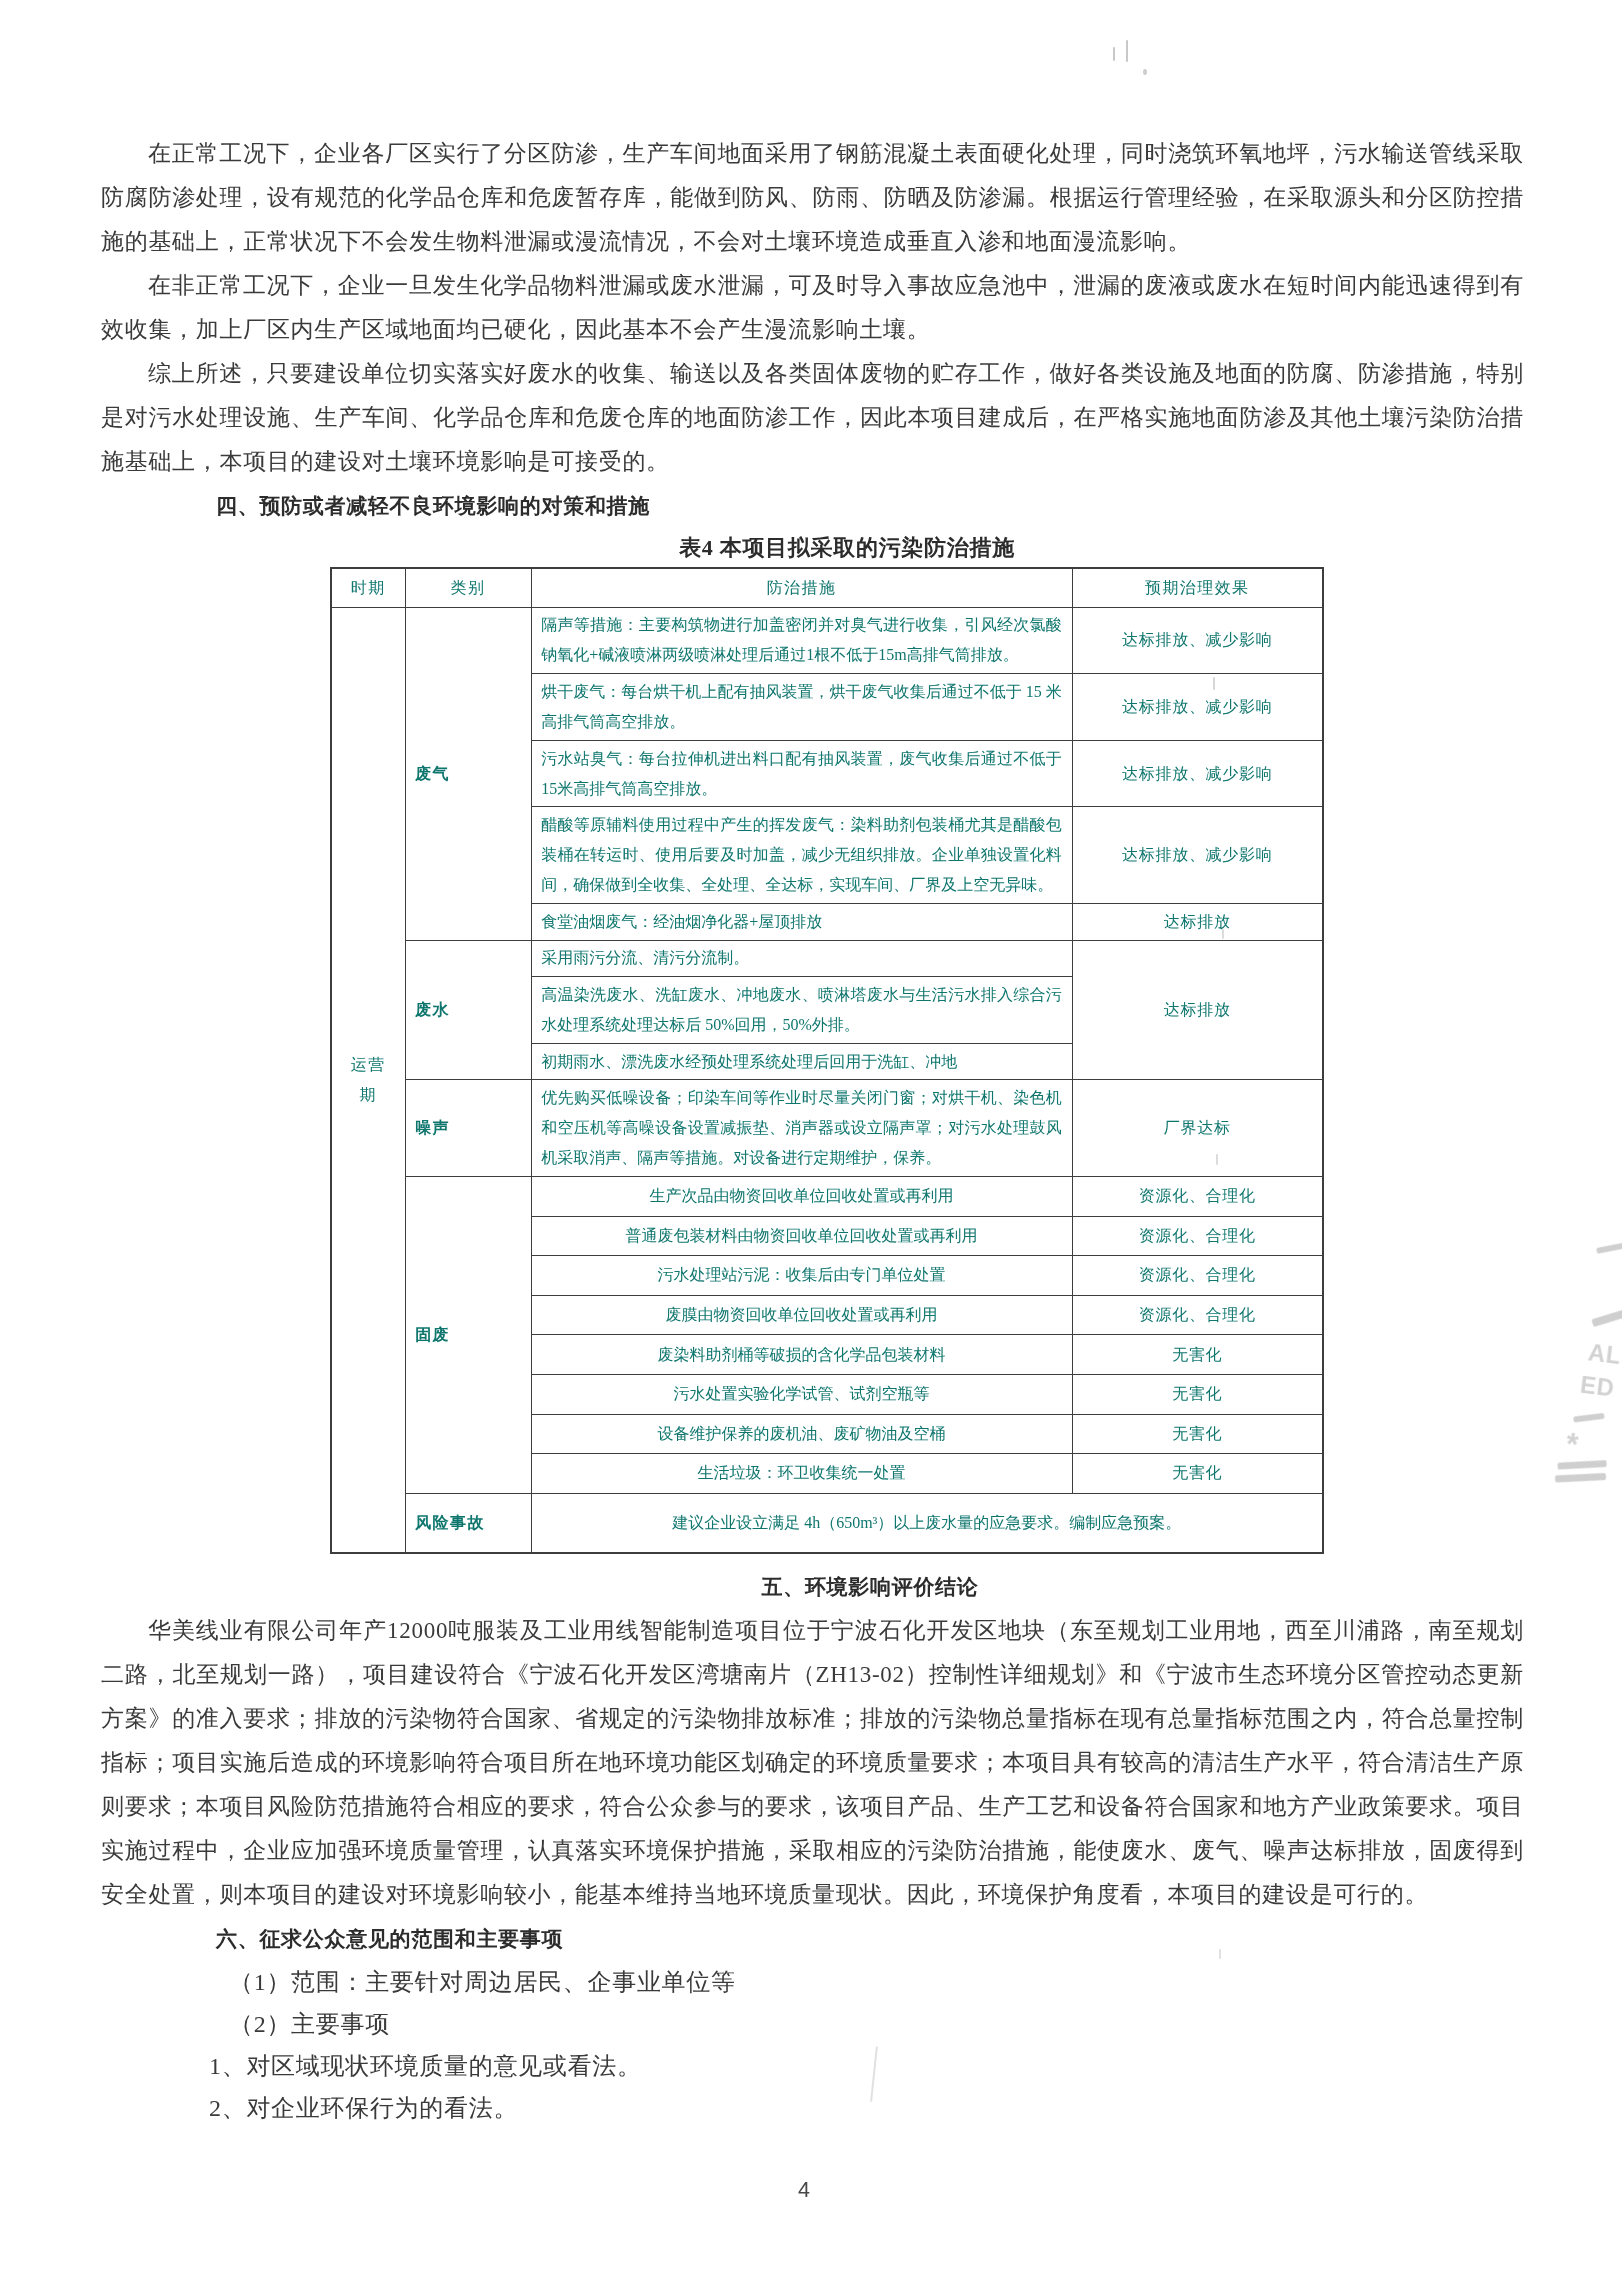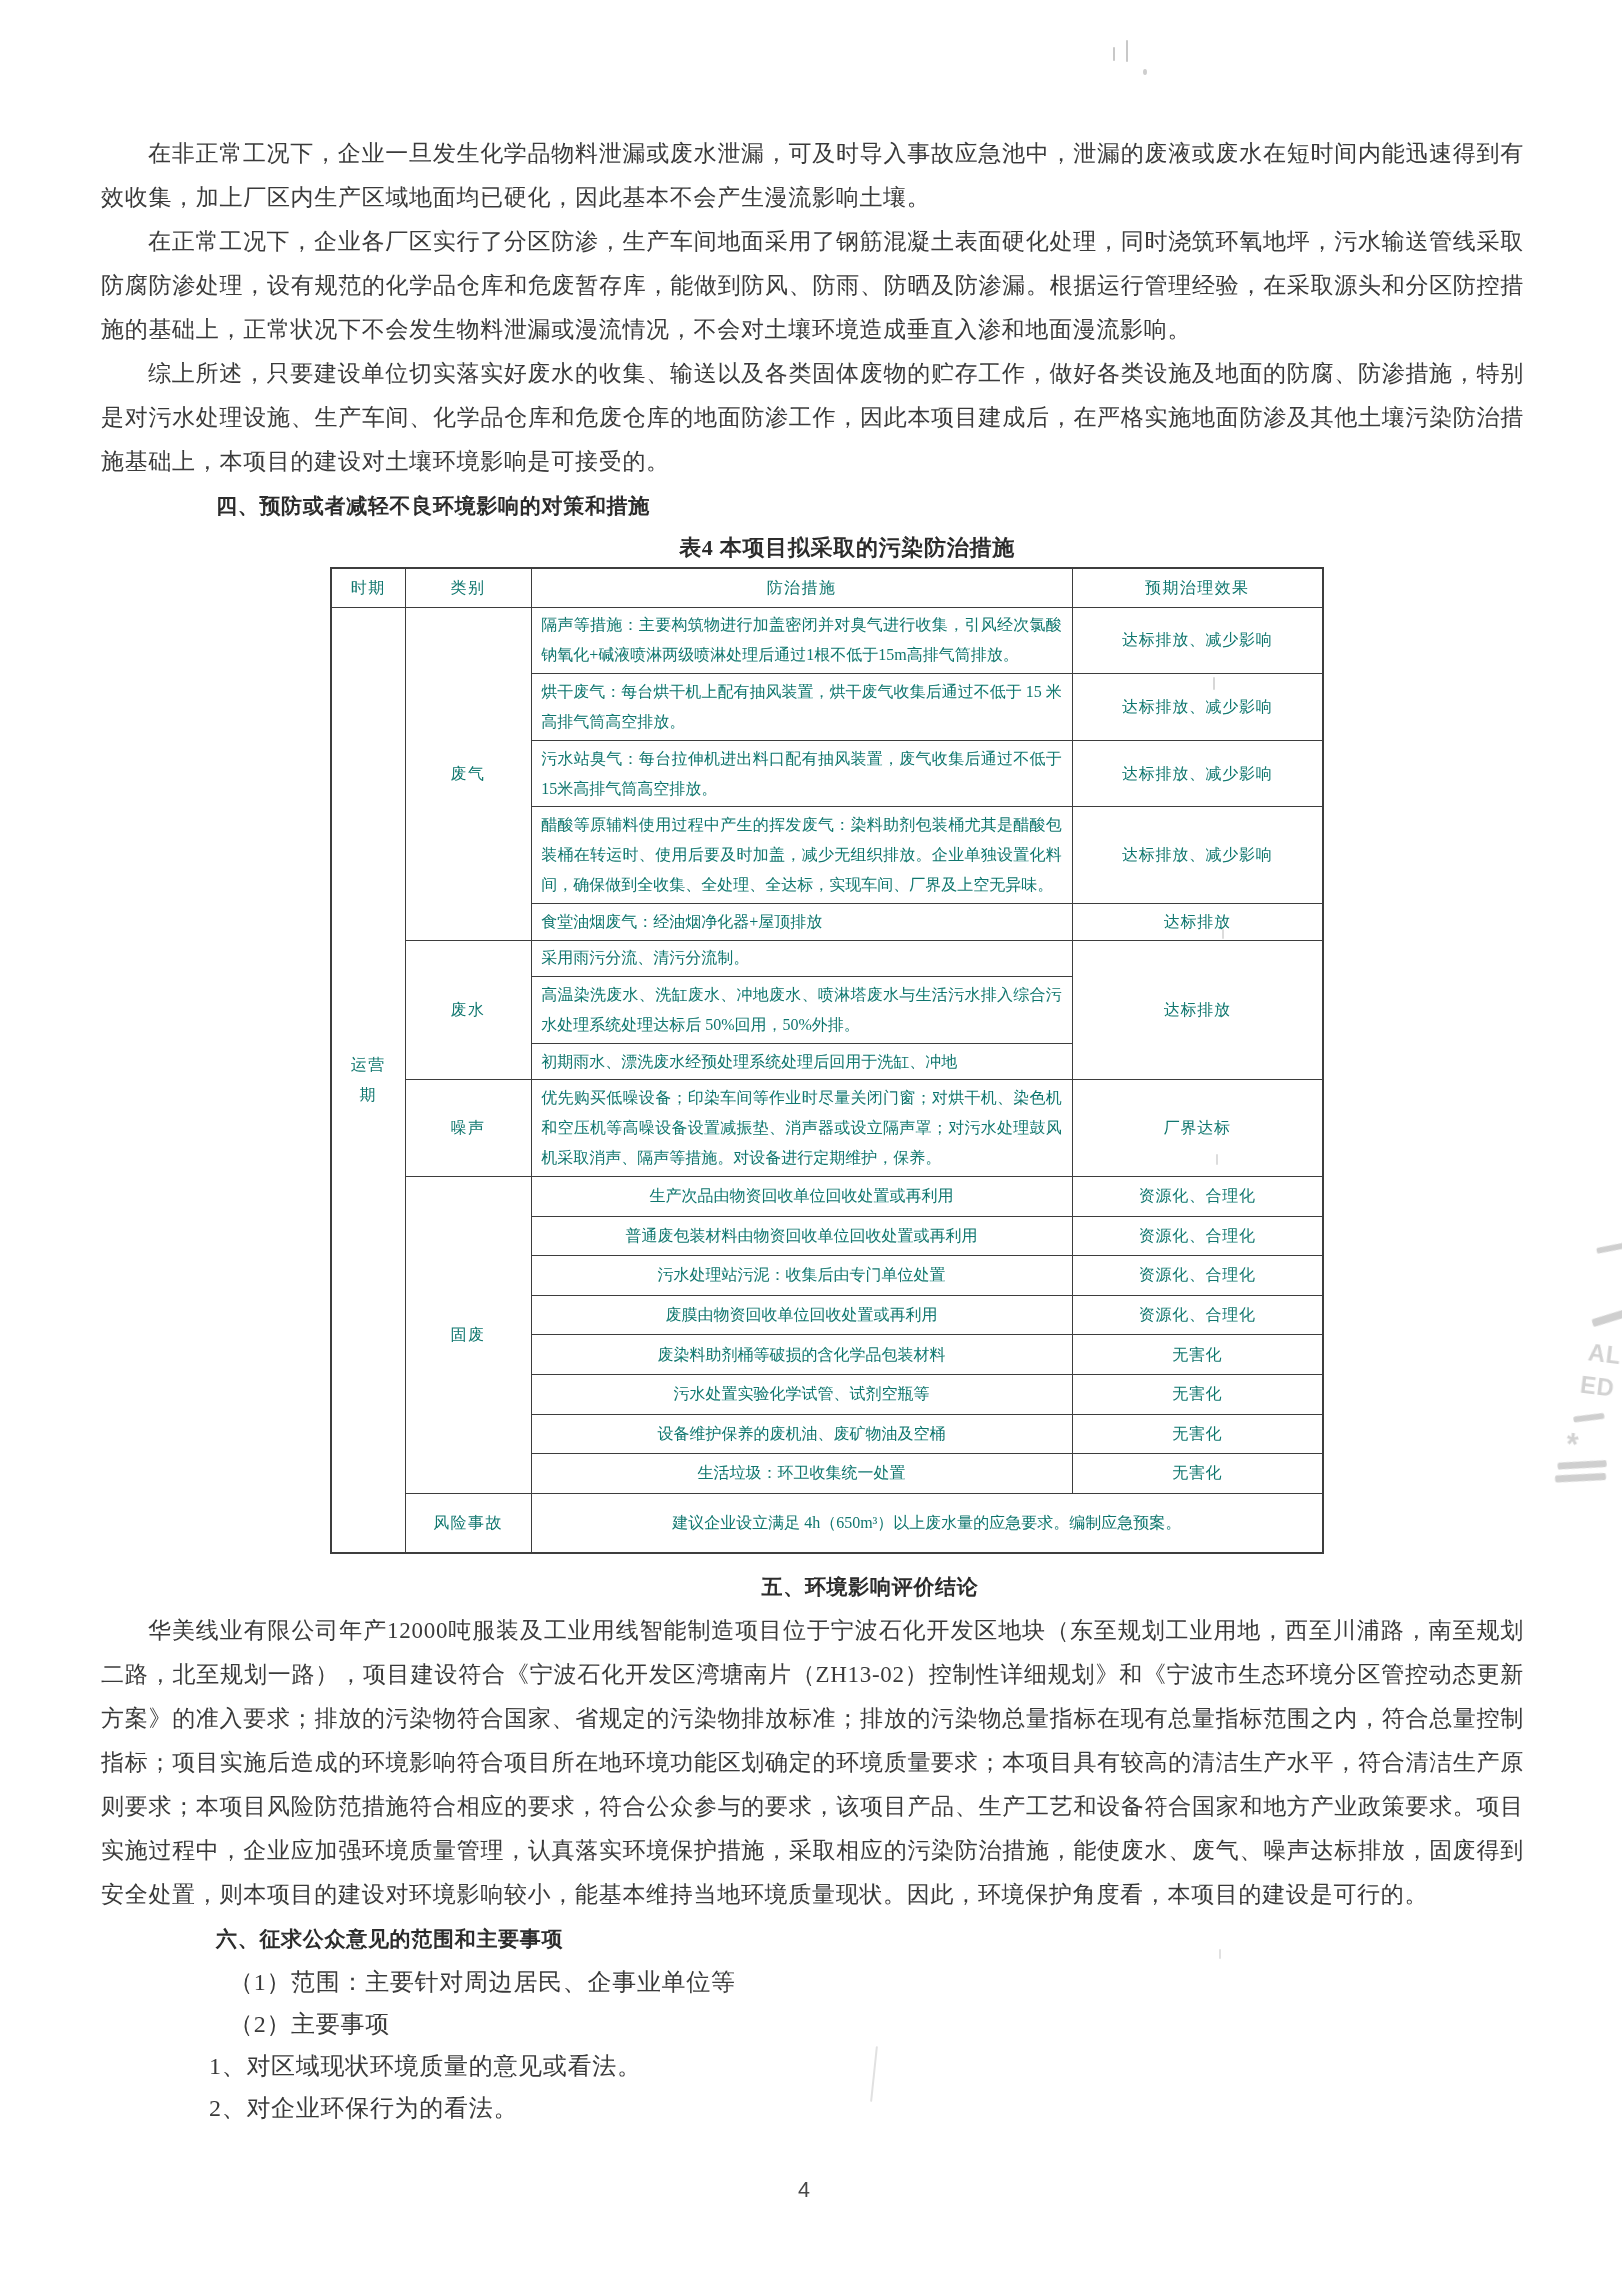--- a/index.html
+++ b/index.html
@@ -42,21 +42,21 @@
     font-size:16px;color:#0f766e;
   }
   table.measures th,table.measures td{
     border:1.4px solid #3d3d3d;
     padding:2.8px 9.7px;
     line-height:30px;
     vertical-align:middle;
   }
   th.hdr{font-weight:normal;text-align:center;height:32px;letter-spacing:1.4px;}
   td.period-cell{text-align:center;letter-spacing:1.4px;}
-  td.cat{text-align:center;letter-spacing:1.4px;}
+  td.cat{letter-spacing:1.4px;font-weight:bold;}
   td.measure{text-align:justify;}
   td.measure.center{text-align:center;}
   td.effect{text-align:center;letter-spacing:0.7px;}
   td.risk-measure{text-align:center;height:53px;}
   td.solid-row{height:33px;}
   .s5-para{
     font-size:23px;line-height:44px;
     text-align:justify;text-indent:47px;
     margin:0;color:#3a3a3a;letter-spacing:0.7px;
   }
@@ -85,22 +85,22 @@
   .stamp .bar{position:absolute;background:#c0c0c0;border-radius:2.1px;}
   .spot{background:#9d9d9d;border-radius:50%;opacity:.5;}
 </style>
 </head>
 <body>
 
 <div class="page">
 
   <div class="content">
 
+    <p class="para">在正常工况下，企业各厂区实行了分区防渗，生产车间地面采用了钢筋混凝土表面硬化处理，同时浇筑环氧地坪，污水输送管线采取防腐防渗处理，设有规范的化学品仓库和危废暂存库，能做到防风、防雨、防晒及防渗漏。根据运行管理经验，在采取源头和分区防控措施的基础上，正常状况下不会发生物料泄漏或漫流情况，不会对土壤环境造成垂直入渗和地面漫流影响。</p>
     <p class="para">在非正常工况下，企业一旦发生化学品物料泄漏或废水泄漏，可及时导入事故应急池中，泄漏的废液或废水在短时间内能迅速得到有效收集，加上厂区内生产区域地面均已硬化，因此基本不会产生漫流影响土壤。</p>
-    <p class="para">在正常工况下，企业各厂区实行了分区防渗，生产车间地面采用了钢筋混凝土表面硬化处理，同时浇筑环氧地坪，污水输送管线采取防腐防渗处理，设有规范的化学品仓库和危废暂存库，能做到防风、防雨、防晒及防渗漏。根据运行管理经验，在采取源头和分区防控措施的基础上，正常状况下不会发生物料泄漏或漫流情况，不会对土壤环境造成垂直入渗和地面漫流影响。</p>
     <p class="para">综上所述，只要建设单位切实落实好废水的收集、输送以及各类固体废物的贮存工作，做好各类设施及地面的防腐、防渗措施，特别是对污水处理设施、生产车间、化学品仓库和危废仓库的地面防渗工作，因此本项目建成后，在严格实施地面防渗及其他土壤污染防治措施基础上，本项目的建设对土壤环境影响是可接受的。</p>
 
     <h3 class="sec-heading">四、预防或者减轻不良环境影响的对策和措施</h3>
     <div class="table-title">表4 本项目拟采取的污染防治措施</div>
 
     <table class="measures">
       <colgroup>
         <col style="width:74px">
           <col style="width:126px">
           <col style="width:541px">

